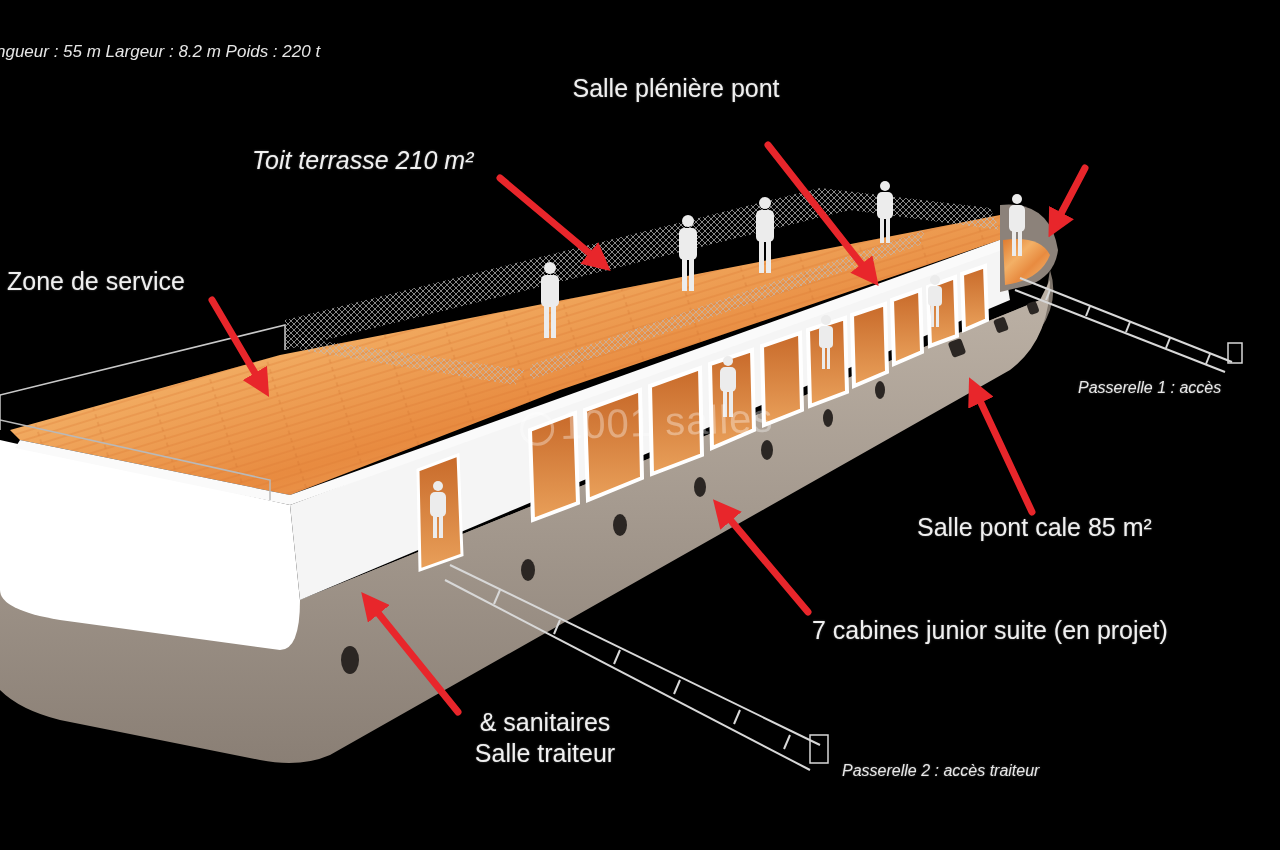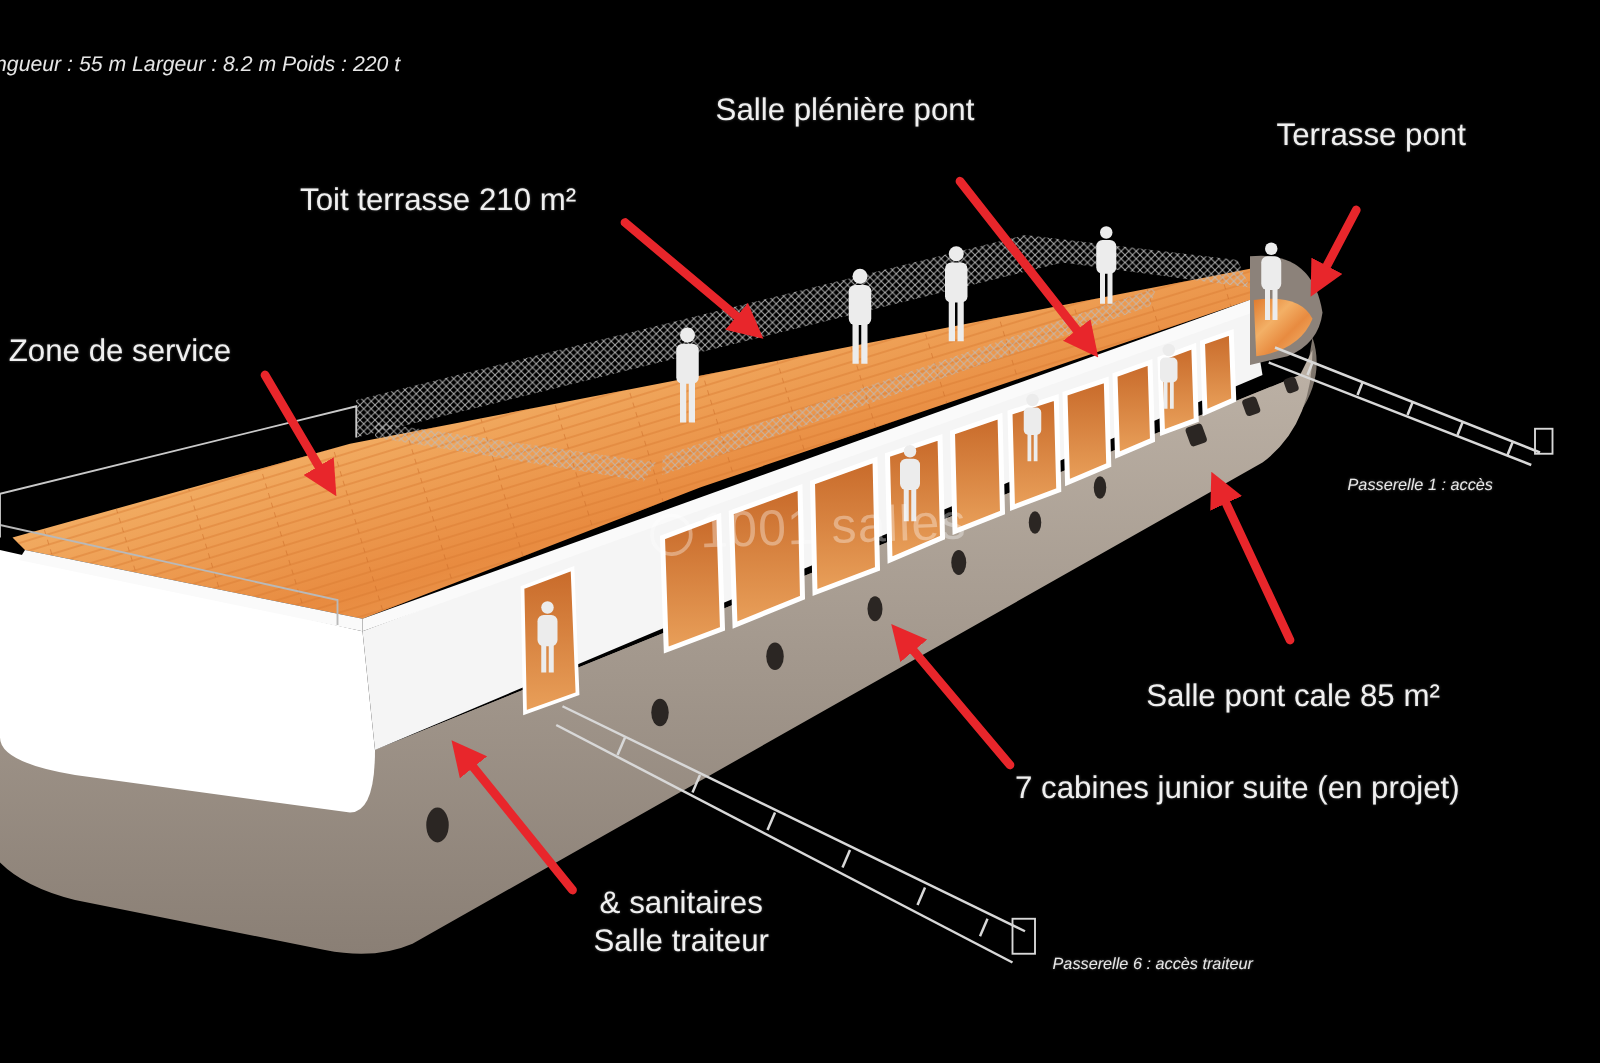--- a/index.html
+++ b/index.html
@@ -2,21 +2,21 @@
 <html><head>
 <meta charset="utf-8">
 <style>
   html, body { margin: 0; padding: 0; background: #000; }
   body { width: 1280px; height: 850px; overflow: hidden; position: relative;
          font-family: "Liberation Sans", "DejaVu Sans", sans-serif; color: #f2f2f2; }
   #scene { position: absolute; left: 0; top: 0; width: 1280px; height: 850px; }
   .label { position: absolute; color: #f0f0f0; font-size: 25px; line-height: 31px;
            text-align: center; white-space: nowrap; text-shadow: 0 0 2px rgba(255,255,255,0.35); }
   .label.left { text-align: left; }
-  .italic { font-style: italic; font-size: 13px; line-height: 22px; text-align: left; color: #e8e8e8; }
+  .italic { font-style: italic; font-size: 16px; line-height: 22px; text-align: left; color: #e8e8e8; }
   .specs { position: absolute; left: -4px; top: 42px; font-style: italic; font-size: 17px; color: #e6e6e6; white-space: nowrap; }
   .watermark { position: absolute; left: 520px; top: 400px; font-size: 40px; color: rgba(255,255,255,0.35);
                letter-spacing: 1px; white-space: nowrap; transform: rotate(-2deg); }
   .wm-mark { display: inline-block; width: 28px; height: 28px; border: 3px solid rgba(255,255,255,0.35);
              border-radius: 50%; margin-right: 6px; vertical-align: middle; }
 </style>
 </head>
 <body>
 
 <svg id="scene" viewBox="0 0 1280 850" xmlns="http://www.w3.org/2000/svg">
@@ -198,27 +198,26 @@
     <line x1="808" y1="612" x2="722" y2="510"></line>
     <line x1="458" y1="712" x2="370" y2="603"></line>
   </g>
 </svg>
 
 <div class="specs">ngueur : 55 m Largeur : 8.2 m Poids : 220 t</div>
 
 <div class="watermark"><span class="wm-mark"></span><span>1001 salles</span></div>
 
 <div class="label left" style="left:7px; top:266px;">Zone de service</div>
-<div class="label left" style="left:240px; top:145px;">Toit terrasse 210 m²</div>
+<div class="label left" style="left:252px; top:145px;font-style:italic;">Toit terrasse 210 m²</div>
 <div class="label" style="left:548px; top:73px; width:256px;">
   <div>Salle plénière pont</div>
 </div>
 <div class="label" style="left:994px; top:93px; width:206px;">
-  <div>Terrasse pont</div>
 </div>
 <div class="label italic" style="left:1078px; top:377px;">Passerelle 1 : accès</div>
-<div class="label left" style="left:917px; top:542px;text-align:center;">Salle pont cale 85 m²</div>
+<div class="label left" style="left:917px; top:512px;text-align:center;">Salle pont cale 85 m²</div>
 <div class="label left" style="left:812px; top:615px;">7 cabines junior suite (en projet)</div>
 <div class="label" style="left:455px; top:707px; width:180px;">
   <div>&amp; sanitaires</div>
   <div>Salle traiteur</div>
 </div>
-<div class="label italic" style="left:842px; top:760px;">Passerelle 6 : accès traiteur</div>
+<div class="label italic" style="left:842px; top:760px;">Passerelle 2 : accès traiteur</div>
 
 </body></html>

